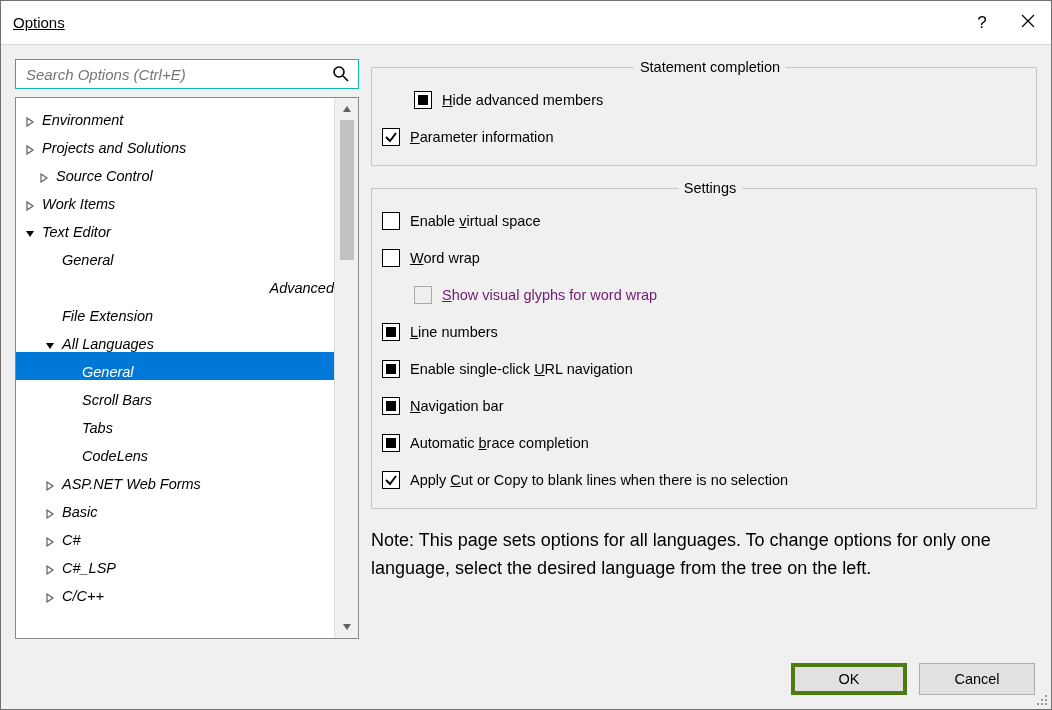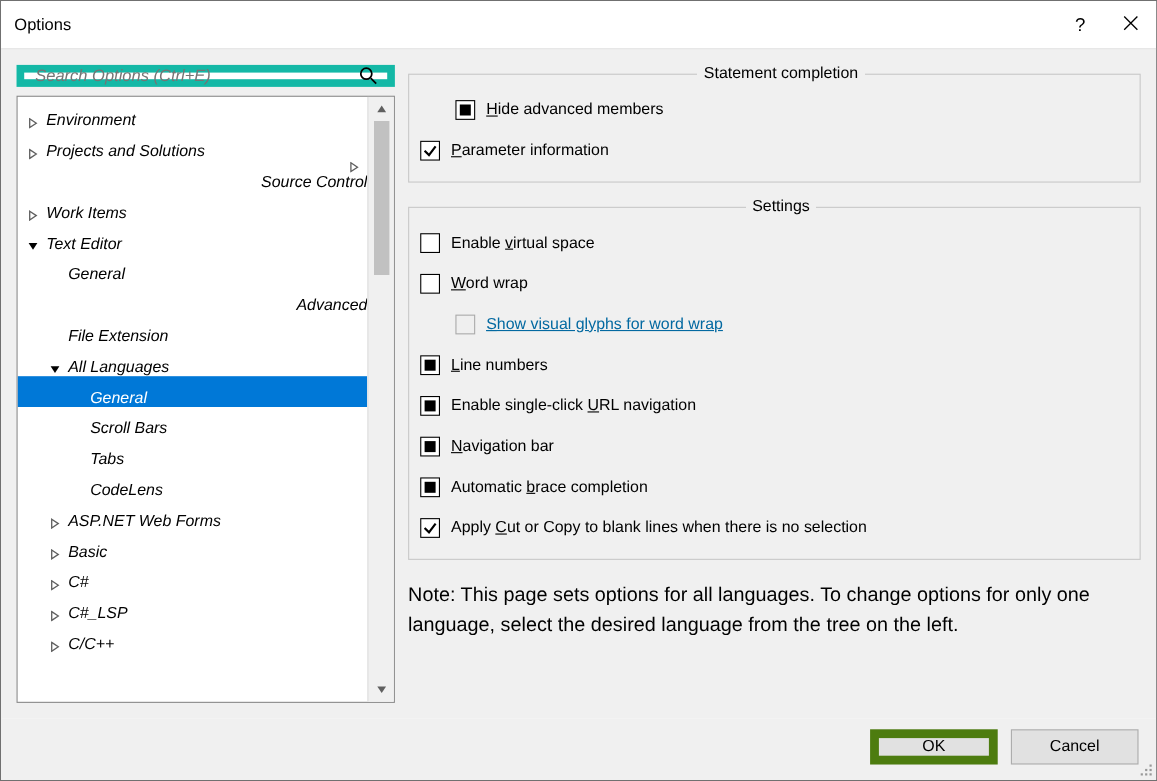--- a/index.html
+++ b/index.html
@@ -23,20 +23,21 @@
     height: 44px;
     display: flex;
     align-items: center;
     padding: 0 0 0 12px;
     background: #fff;
     border-bottom: 1px solid #d8d8d8;
   }
   .titlebar-title {
     flex: 1;
     font-size: 15px;
+    text-decoration: underline;
   }
   .titlebar-btn {
     width: 46px;
     height: 44px;
     display: flex;
     align-items: center;
     justify-content: center;
     color: #000;
   }
   .titlebar-btn svg { width: 14px; height: 14px; }
@@ -48,22 +49,22 @@
     gap: 12px;
     background: #f0f0f0;
   }
   .left-pane {
     width: 344px;
     display: flex;
     flex-direction: column;
     gap: 8px;
   }
   .search-box {
-    height: 20px;
-    border: 7px solid #14b8a6;
+    height: 30px;
+    border: 1px solid #14b8a6;
     background: #fff;
     display: flex;
     align-items: center;
     padding: 0 8px;
   }
   .search-input {
     flex: 1;
     border: none;
     outline: none;
     font-family: inherit;
@@ -160,21 +161,21 @@
     justify-content: center;
     flex-shrink: 0;
   }
   .chk.disabled { border-color: #aaa; background: #efefef; }
   .chk .check { width: 14px; height: 14px; }
   .chk .indet {
     width: 10px; height: 10px;
     background: #000;
   }
   .chk-label { }
-  .chk-label.disabled-text { color: #0369a1; text-decoration: underline; }
+  .chk-label.disabled-text { color: #701a75; }
   .indent-1 { margin-left: 32px; }
   .underline { text-decoration: underline; }
   .note {
     font-size: 18px;
     margin-top: 4px;
     line-height: 1.55;
   }
   .footer {
     padding: 10px 16px 14px 16px;
     display: flex;
@@ -187,21 +188,21 @@
     height: 32px;
     border: 1px solid #adadad;
     background: #e1e1e1;
     font-family: inherit;
     font-size: 14.5px;
     display: inline-flex;
     align-items: center;
     justify-content: center;
   }
   .btn.primary {
-    border: 8px solid #4d7c0f;
+    border: 4px solid #4d7c0f;
   }
   .resize-grip {
     position: absolute;
     right: 2px; bottom: 2px;
     width: 14px; height: 14px;
   }
 </style>
 </head>
 <body>
 
@@ -240,21 +241,21 @@
               <span class="tree-label">Environment</span>
             </div>
             <div class="tree-item" style="padding-left: 8px;">
               <span class="arrow">
                 <svg viewBox="0 0 10 10">
                   <path d="M2 1 L8 5 L2 9 Z" fill="none" stroke="#606060" stroke-width="1.2"></path>
                 </svg>
               </span>
               <span class="tree-label">Projects and Solutions</span>
             </div>
-            <div class="tree-item" style="padding-left: 8px; flex-direction: column;">
+            <div class="tree-item" style="padding-left: 22px;">
               <span class="arrow">
                 <svg viewBox="0 0 10 10">
                   <path d="M2 1 L8 5 L2 9 Z" fill="none" stroke="#606060" stroke-width="1.2"></path>
                 </svg>
               </span>
               <span class="tree-label">Source Control</span>
             </div>
             <div class="tree-item" style="padding-left: 8px;">
               <span class="arrow">
                 <svg viewBox="0 0 10 10">

